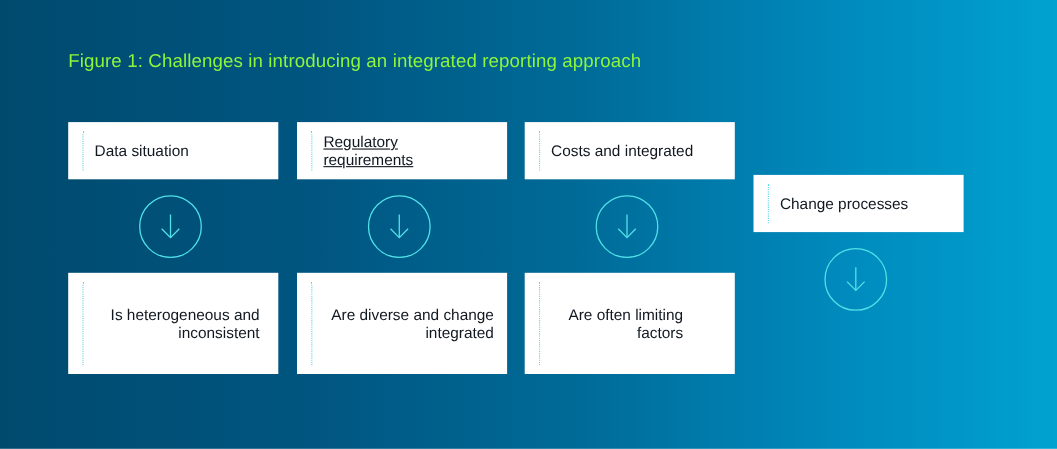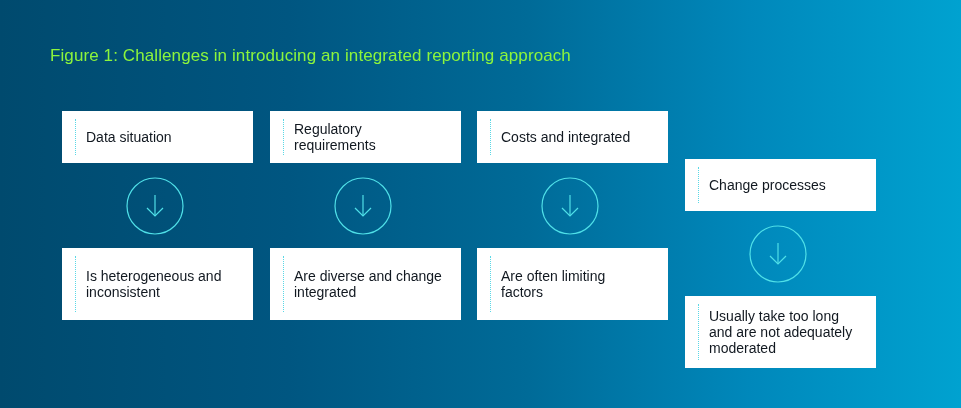--- a/index.html
+++ b/index.html
@@ -3,39 +3,39 @@
 <meta charset="utf-8">
 <style>
   html, body { margin: 0; padding: 0; }
   body {
     width: 961px; height: 408px; overflow: hidden;
     background: linear-gradient(90deg, #004a6e 0%, #005681 30%, #006b98 55%, #0088bb 78%, #00a2d0 100%);
     font-family: "Liberation Sans", "DejaVu Sans", sans-serif;
     position: relative;
   }
   .title {
-    position: absolute; left: 50px; top: 46px;
+    position: absolute; left: 62px; top: 46px;
     color: #8cf53c; font-size: 17px; letter-spacing: 0.1px;
     white-space: nowrap;
   }
   .col { position: absolute; top: 0; width: 191px; height: 408px; }
   .box {
     position: absolute; left: 0; width: 191px;
     background: #ffffff;
     box-sizing: border-box;
     padding-left: 24px;
     display: flex; align-items: center;
     color: #111820; font-size: 14px; line-height: 16px;
   }
   .box::before {
     content: ""; position: absolute; left: 13px; top: 8px; bottom: 8px;
     border-left: 1px dotted #5ad8e6;
   }
   .box.top { top: 111px; height: 52px; }
-  .box.bottom { top: 248px; height: 72px; }
+  .box.bottom { top: 248px; height: 92px; text-align: right; }
   .box span { display: block; padding-right: 10px; }
   .arrow {
     position: absolute; left: 64px; top: 177px;
     width: 58px; height: 58px;
   }
 </style>
 </head>
 <body>
 
 <div class="title">Figure 1: Challenges in introducing an integrated reporting approach</div>
@@ -49,21 +49,21 @@
     <line x1="29" y1="18" x2="29" y2="39" stroke="#4fe0e8" stroke-width="1.2"></line>
     <polyline points="21,31 29,39 37,31" fill="none" stroke="#4fe0e8" stroke-width="1.2"></polyline>
   </svg>
   <div class="box bottom">
     <span style="width:150px;">Is heterogeneous and inconsistent</span>
   </div>
 </div>
 
 <div class="col" style="left:270px;">
   <div class="box top">
-    <span style="width:100px;">Regulatory requirements</span>
+    <span style="width:100px;text-decoration:underline;">Regulatory requirements</span>
   </div>
   <svg class="arrow" viewBox="0 0 58 58">
     <circle cx="29" cy="29" r="28" fill="none" stroke="#4fe0e8" stroke-width="1.2"></circle>
     <line x1="29" y1="18" x2="29" y2="39" stroke="#4fe0e8" stroke-width="1.2"></line>
     <polyline points="21,31 29,39 37,31" fill="none" stroke="#4fe0e8" stroke-width="1.2"></polyline>
   </svg>
   <div class="box bottom">
     <span style="width:155px;">Are diverse and change integrated</span>
   </div>
 </div>
@@ -84,16 +84,13 @@
 
 <div class="col" style="left:685px;margin-top:48px;">
   <div class="box top">
     <span style="width:150px;">Change processes</span>
   </div>
   <svg class="arrow" viewBox="0 0 58 58">
     <circle cx="29" cy="29" r="28" fill="none" stroke="#4fe0e8" stroke-width="1.2"></circle>
     <line x1="29" y1="18" x2="29" y2="39" stroke="#4fe0e8" stroke-width="1.2"></line>
     <polyline points="21,31 29,39 37,31" fill="none" stroke="#4fe0e8" stroke-width="1.2"></polyline>
   </svg>
-  <div class="box bottom">
-    <span style="width:150px;">Usually take too long and are not adequately moderated</span>
-  </div>
 </div>
 
 </body></html>

